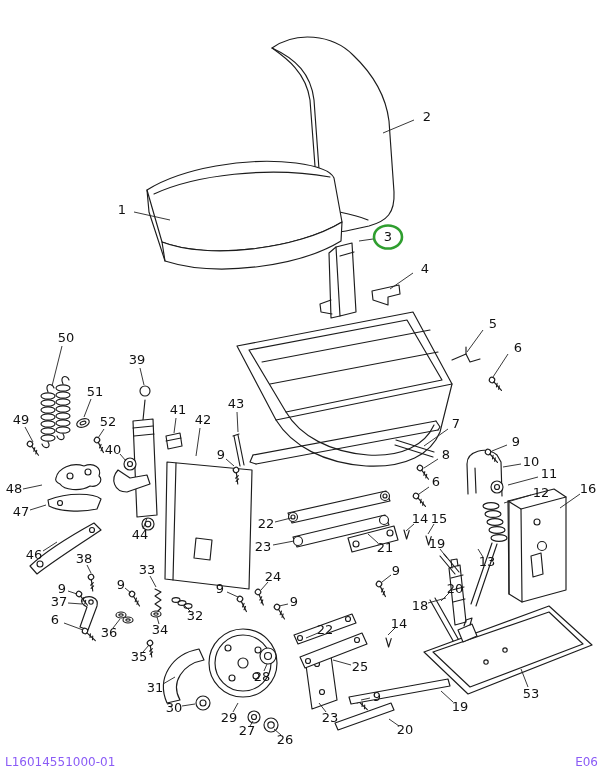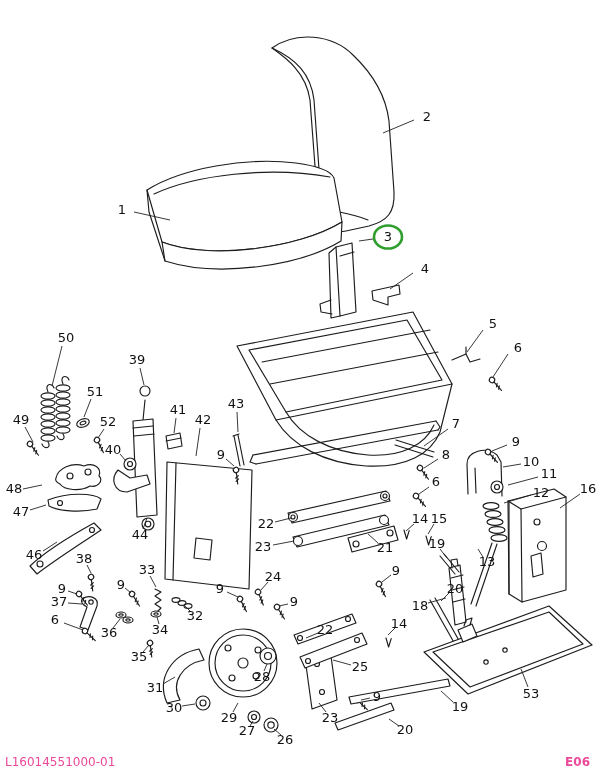--- a/index.html
+++ b/index.html
@@ -4,23 +4,23 @@
 <style>
   html,body{margin:0;padding:0;background:#fff;}
   #page{position:relative;width:610px;height:777px;background:#fff;overflow:hidden;
         font-family:"DejaVu Sans",sans-serif;}
   svg{position:absolute;inset:0;}
   .art{stroke:#1c1c1c;stroke-width:1.15;fill:none;stroke-linecap:round;stroke-linejoin:round;}
   .solid{fill:#ffffff;}
   .part-label{font:13px "DejaVu Sans",sans-serif;fill:#111;text-anchor:middle;dominant-baseline:middle;stroke:none;}
   .leader{stroke:#222;stroke-width:0.9;}
   .highlight-ring{fill:none;stroke-width:2.6;}
-  .footer-text{position:absolute;bottom:8px;font:12px "DejaVu Sans",sans-serif;color:#ec4899;}
+  .footer-text{position:absolute;bottom:8px;font:12px "DejaVu Sans",sans-serif;color:#8b5cf6;}
   #footer-left{left:5px;}
-  #footer-right{right:20px;font-weight:bold;}
+  #footer-right{right:12px;}
 </style>
 </head>
 <body>
 
 <div id="page">
   <svg id="diagram-svg" viewBox="0 0 610 777" width="610" height="777">
 
     <defs>
       <g id="bolt" class="art">
         <circle r="2.7" class="solid"></circle>

